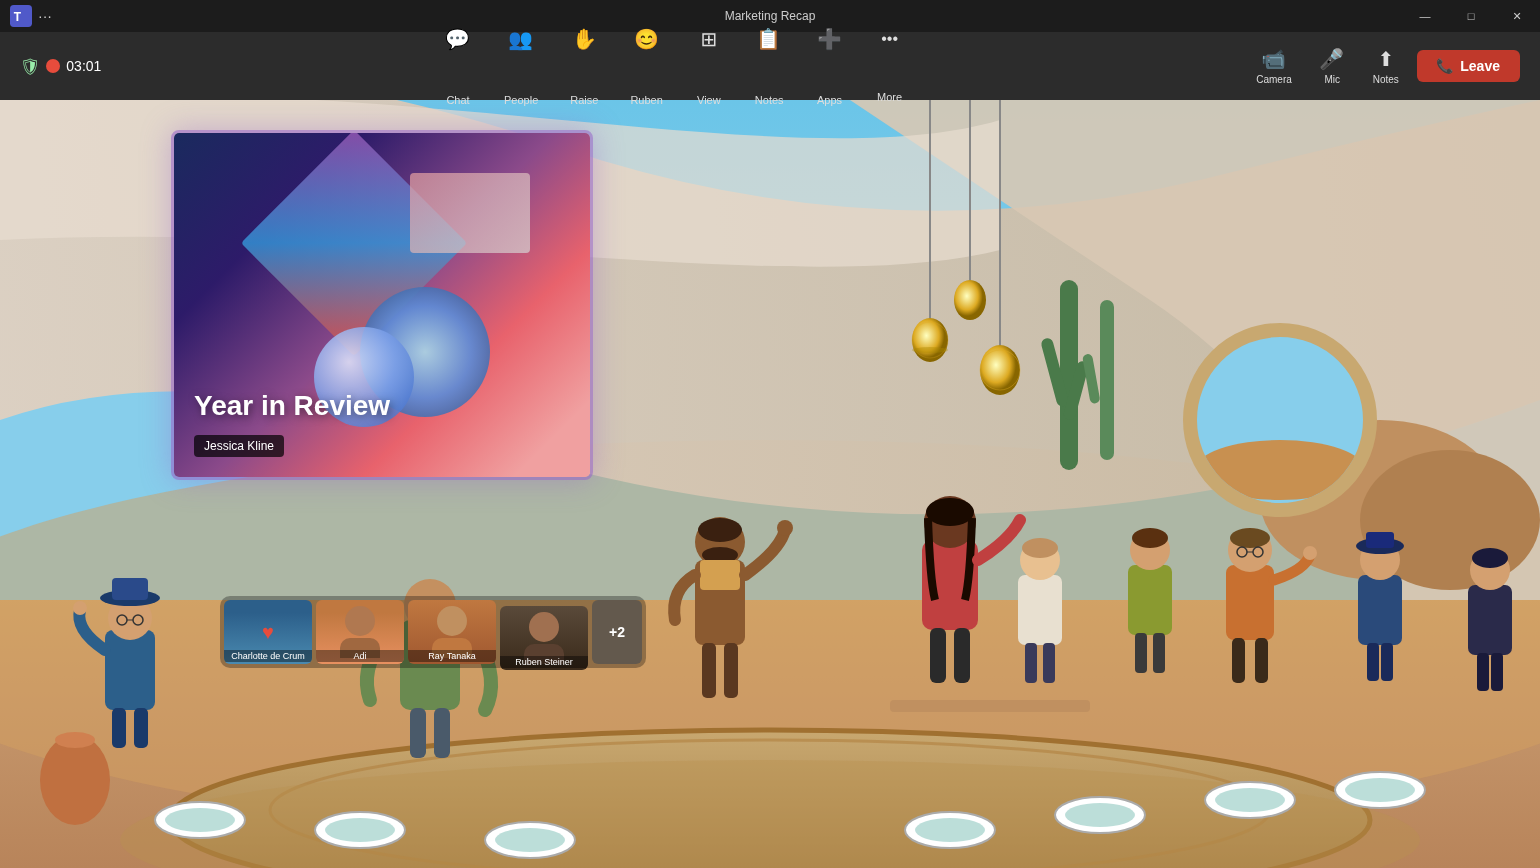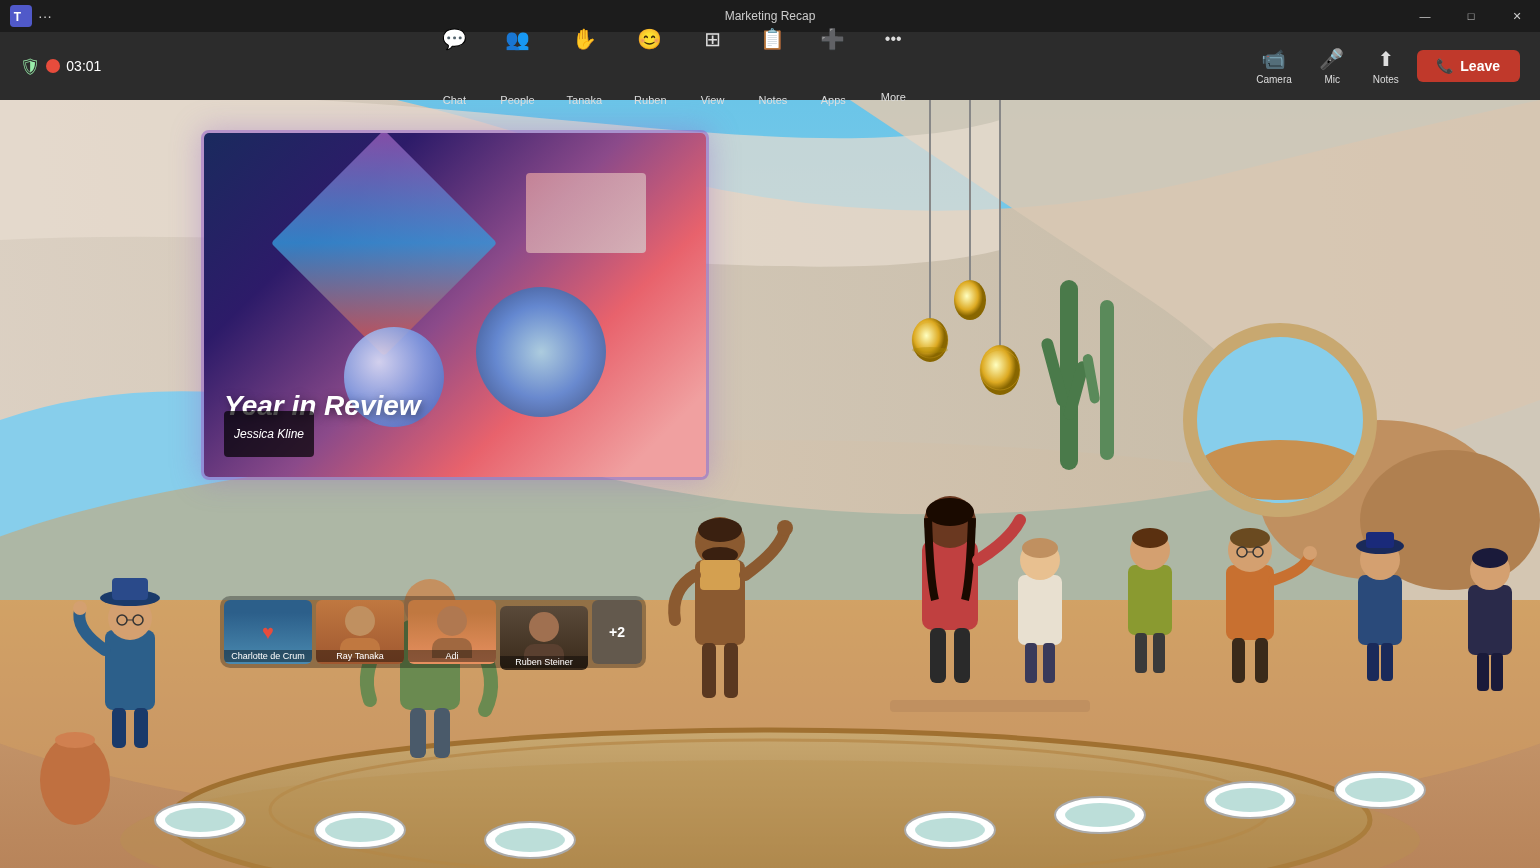--- a/index.html
+++ b/index.html
@@ -194,28 +194,27 @@
         #d4a96a 60%,
         #c4956a 80%,
         #b8845a 100%
       );
     }
 
     
     #presentation-screen {
       position: absolute;
       top: 30px;
-      left: 201px;
-      width: 508px;
+      left: 171px;
+      width: 422px;
       height: 350px;
       border-radius: 8px;
       overflow: hidden;
       border: 3px solid rgba(150, 100, 200, 0.6);
       box-shadow: 0 0 30px rgba(150, 100, 200, 0.4);
-      font-style: italic;
     }
 
     #slide-bg {
       width: 100%;
       height: 100%;
       background: linear-gradient(135deg,
         #1a2a5e 0%,
         #2d1b69 25%,
         #8b4a8a 50%,
         #e8626c 70%,
@@ -285,21 +284,21 @@
       text-shadow: 2px 2px 8px rgba(0,0,0,0.5);
       z-index: 5;
     }
 
     #slide-presenter-badge {
       position: absolute;
       bottom: 20px;
       left: 20px;
       background: rgba(0,0,0,0.7);
       color: #fff;
-      padding: 16px 10px;
+      padding: 4px 10px;
       border-radius: 4px;
       font-size: 12px;
       z-index: 5;
     }
 
     
     #participants-strip {
       position: absolute;
       bottom: 200px;
       left: 220px;
@@ -422,21 +421,21 @@
     <button class="toolbar-btn">
       <span class="icon">💬</span>
       <span class="label">Chat</span>
     </button>
     <button class="toolbar-btn">
       <span class="icon">👥</span>
       <span class="label">People</span>
     </button>
     <button class="toolbar-btn">
       <span class="icon">✋</span>
-      <span class="label">Tanaka</span>
+      <span class="label">Raise</span>
     </button>
     <button class="toolbar-btn">
       <span class="icon">😊</span>
       <span class="label">Ruben</span>
     </button>
     <button class="toolbar-btn">
       <span class="icon">⊞</span>
       <span class="label">View</span>
     </button>
     <button class="toolbar-btn">
@@ -716,36 +715,36 @@
 
   <div id="participants-strip">
 
     <div class="participant-tile tile-avatar-1">
       <div class="participant-tile-inner">
         <span class="participant-heart">♥</span>
       </div>
       <div class="participant-name-label">Charlotte de Crum</div>
     </div>
 
+    <div class="participant-tile tile-avatar-2">
+      <div class="face-silhouette">
+        <div class="face-head" style="background:#b07850;"></div>
+        <div class="face-body" style="background:#a06840;"></div>
+      </div>
+      <div class="participant-name-label">Adi</div>
+    </div>
+
     <div class="participant-tile" style="background: linear-gradient(180deg, #c07840 0%, #a05830 100%);">
       <div class="face-silhouette">
         <div class="face-head" style="background:#c09060;"></div>
         <div class="face-body" style="background:#c07840;"></div>
       </div>
       <div class="participant-name-label">Ray Tanaka</div>
     </div>
 
-    <div class="participant-tile tile-avatar-2">
-      <div class="face-silhouette">
-        <div class="face-head" style="background:#b07850;"></div>
-        <div class="face-body" style="background:#a06840;"></div>
-      </div>
-      <div class="participant-name-label">Adi</div>
-    </div>
-
     <div class="participant-tile" style="background: linear-gradient(180deg, #5a4a3a 0%, #3a2a1a 100%); margin-top: 11px;">
       <div class="face-silhouette">
         <div class="face-head" style="background:#a07050;"></div>
         <div class="face-body" style="background:#5a4030;"></div>
       </div>
       <div class="participant-name-label">Ruben Steiner</div>
     </div>
 
     <div class="more-badge">+2</div>
 

